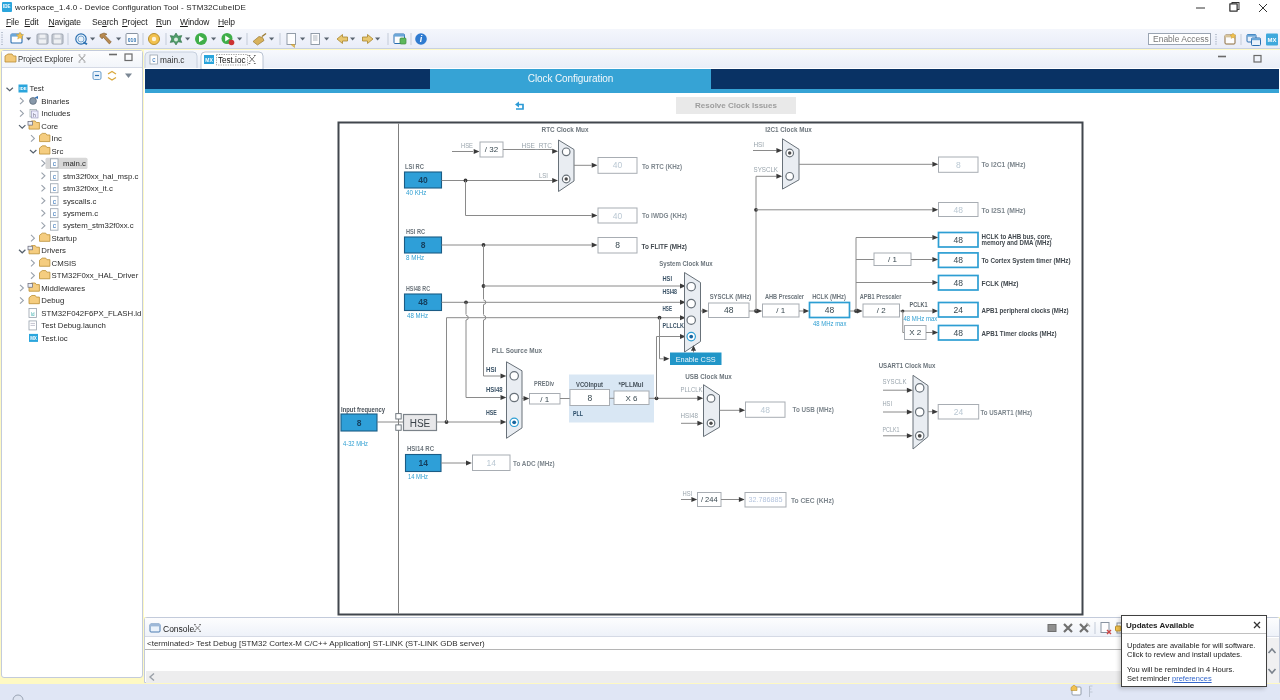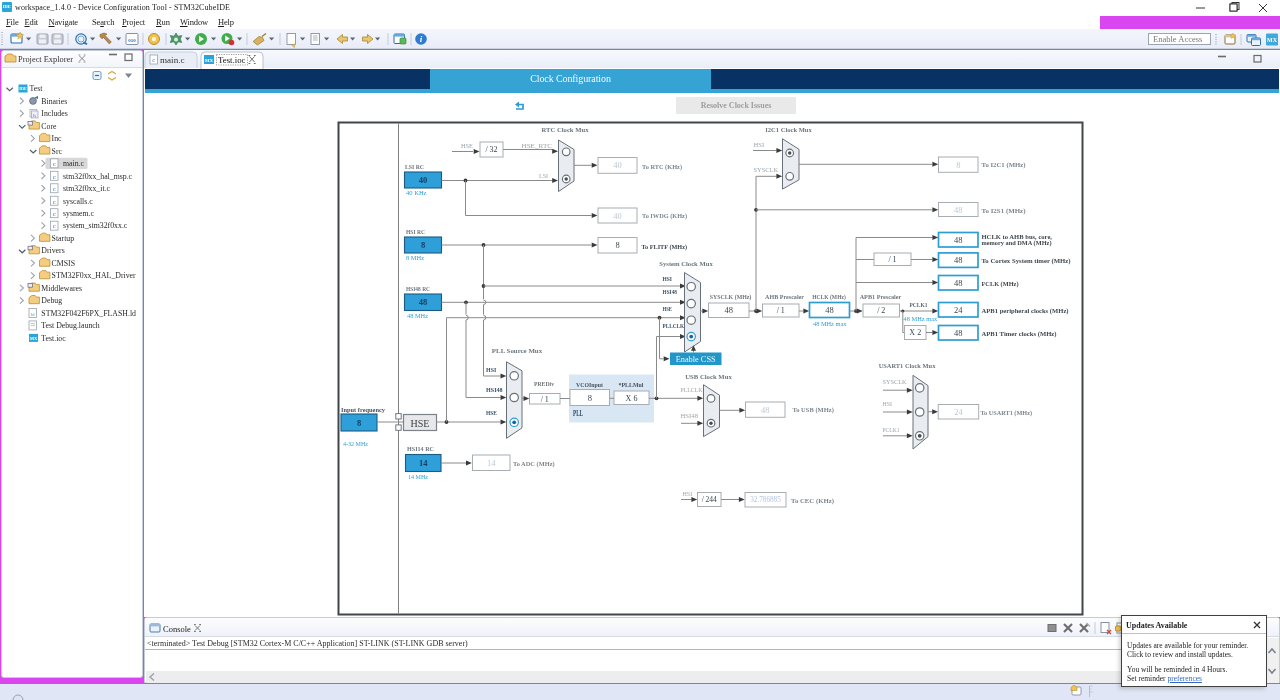--- a/index.html
+++ b/index.html
@@ -1,24 +1,24 @@
 <!DOCTYPE html>
 <html><head>
 <meta charset="utf-8">
 <style>
 html,body{margin:0;padding:0;}
 *{box-sizing:border-box;}
-#win{position:relative;width:1280px;height:700px;background:#d946ef;font-family:Liberation Serif, serif;overflow:hidden;}
+#win{position:relative;width:1280px;height:700px;background:#fef9c3;font-family:Liberation Sans, sans-serif;overflow:hidden;}
 .abs{position:absolute;}
 
 #titlebar{left:0;top:0;width:1280px;height:16px;background:#ffffff;}
 #titletxt{left:15px;top:3px;font-size:8px;letter-spacing:0.12px;color:#1b1b1b;}
 #ideicon{left:2px;top:2px;width:9.5px;height:10px;background:#2aa5dc;color:#fff;font-size:4.5px;font-weight:bold;text-align:center;line-height:10px;border-radius:1px;}
 
-#menubar{left:0;top:16px;width:1100px;height:13px;background:#ffffff;font-size:8.5px;letter-spacing:-0.15px;color:#1c1c1c;}
+#menubar{left:0;top:16px;width:1280px;height:13px;background:#ffffff;font-size:8.5px;letter-spacing:-0.15px;color:#1c1c1c;}
 .mi{position:absolute;top:1px;}
 
 #toolbar{left:0;top:29px;width:1280px;height:20px;background:linear-gradient(#f4f6fc,#e9edf8);border-bottom:1px solid #c8d1e0;}
 #qa{left:1148px;top:33px;width:63px;height:12px;background:#fff;border:1px solid #9aa4b2;font-size:8.5px;color:#777;padding-left:4px;line-height:11px;}
 
 #lpanel{left:1px;top:50px;width:142px;height:628px;background:#ffffff;border:1px solid #c3cbdb;border-radius:3px;}
 #lphead{position:absolute;left:0;top:0;width:140px;height:17px;border-bottom:1px solid #d5dae5;background:linear-gradient(#fdfdfe,#f2f5fa);}
 
 #editor{left:144px;top:50px;width:1136px;height:567px;background:#ffffff;}
 #tabrow{position:absolute;left:0;top:0;width:1136px;height:18px;background:linear-gradient(#f7f9fd,#e9eef7);}
@@ -573,21 +573,21 @@
     <line x1="21.5" y1="2" x2="21.5" y2="13" stroke="#b8c0cc" stroke-width="1"></line>
     <path d="M21.5 2 h3 M21.5 5 h2 M21.5 8 h3" stroke="#b8c0cc" stroke-width="0.8"></path>
   </svg>
   <svg class="abs" style="left:10px;top:694px" width="18" height="6">
     <circle cx="8" cy="6" r="5" fill="#dde3f0" stroke="#9aa4b4" stroke-width="1"></circle>
   </svg>
 
   <div class="abs" id="popup">
     <div class="ttl">Updates Available</div>
     <div class="sep"></div>
-    <div class="b1">Updates are available for your reminder.</div>
+    <div class="b1">Updates are available for will software.</div>
     <div class="b2">Click to review and install updates.</div>
     <div class="b3">You will be reminded in 4 Hours.</div>
     <div class="b4">Set reminder <a>preferences</a></div>
     <svg style="position:absolute;right:4px;top:4px" width="10" height="10">
         <path d="M2 2 l6 6 M8 2 l-6 6" stroke="#333" stroke-width="1.3"></path>
       </svg>
   </div>
 </div>
 
 </body></html>

